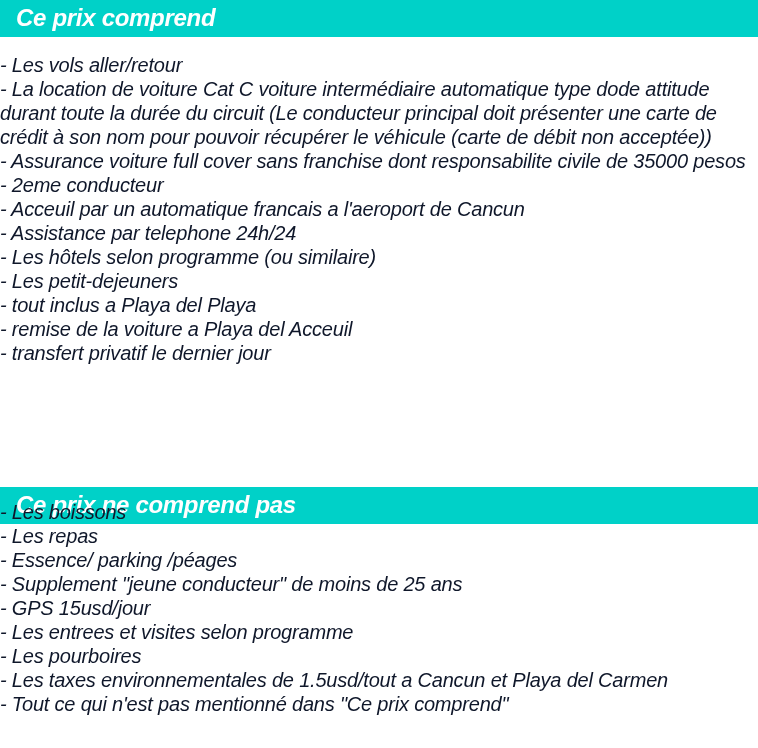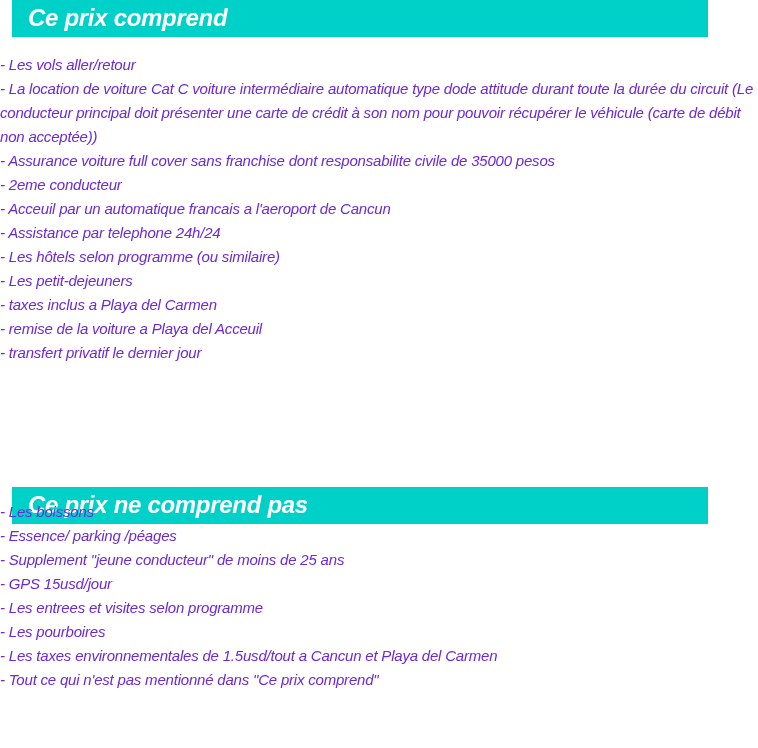--- a/index.html
+++ b/index.html
@@ -9,22 +9,22 @@
   }
   body {
     width: 758px;
     height: 748px;
     overflow: hidden;
     position: relative;
     font-family: "Liberation Sans", sans-serif;
   }
   .section-header {
     position: absolute;
-    left: 12px;
-    width: 696px;
+    left: 0;
+    width: 758px;
     height: 37px;
     background: #00d1c8;
   }
   .section-title {
     position: absolute;
     left: 16px;
     top: 3px;
     margin: 0;
     font-size: 24px;
     line-height: 30px;
@@ -35,55 +35,56 @@
   }
   .item-list {
     position: absolute;
     left: 0;
     width: 758px;
     margin: 0;
     padding: 0;
     list-style: none;
   }
   .item-list li {
-    font-size: 15px;
+    font-size: 20px;
     line-height: 24px;
     font-style: italic;
-    color: #6d28d9;
+    color: #0f172a;
     letter-spacing: -0.2px;
   }
 </style>
 </head>
 <body>
 
 <section>
   <div class="section-header" style="top:0;">
     <h2 class="section-title">Ce prix comprend</h2>
   </div>
   <ul class="item-list" style="top:53px;">
     <li>- Les vols aller/retour</li>
     <li>- La location de voiture Cat C voiture intermédiaire automatique type dode attitude durant toute la durée du circuit (Le conducteur principal doit présenter une carte de crédit à son nom pour pouvoir récupérer le véhicule (carte de débit non acceptée))</li>
     <li>- Assurance voiture full cover sans franchise dont responsabilite civile de 35000 pesos</li>
     <li>- 2eme conducteur</li>
     <li>- Acceuil par un automatique francais a l'aeroport de Cancun</li>
     <li>- Assistance par telephone 24h/24</li>
     <li>- Les hôtels selon programme (ou similaire)</li>
     <li>- Les petit-dejeuners</li>
-    <li>- taxes inclus a Playa del Carmen</li>
+    <li>- tout inclus a Playa del Playa</li>
     <li>- remise de la voiture a Playa del Acceuil</li>
     <li>- transfert privatif le dernier jour</li>
   </ul>
 </section>
 
 <section>
   <div class="section-header" style="top:463px;margin-top:24px;">
     <h2 class="section-title">Ce prix ne comprend pas</h2>
   </div>
   <ul class="item-list" style="top:500px;">
     <li>- Les boissons</li>
+    <li>- Les repas</li>
     <li>- Essence/ parking /péages</li>
     <li>- Supplement "jeune conducteur" de moins de 25 ans</li>
     <li>- GPS 15usd/jour</li>
     <li>- Les entrees et visites selon programme</li>
     <li>- Les pourboires</li>
     <li>- Les taxes environnementales de 1.5usd/tout a Cancun et Playa del Carmen</li>
     <li>- Tout ce qui n'est pas mentionné dans "Ce prix comprend"</li>
   </ul>
 </section>
 

